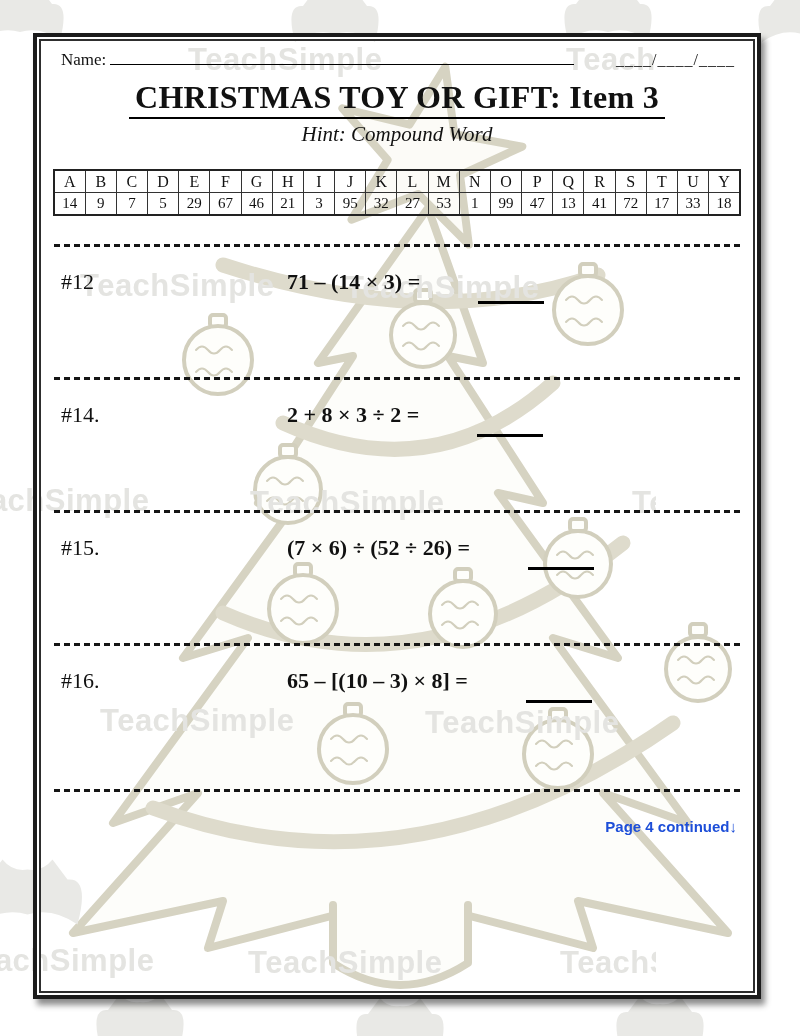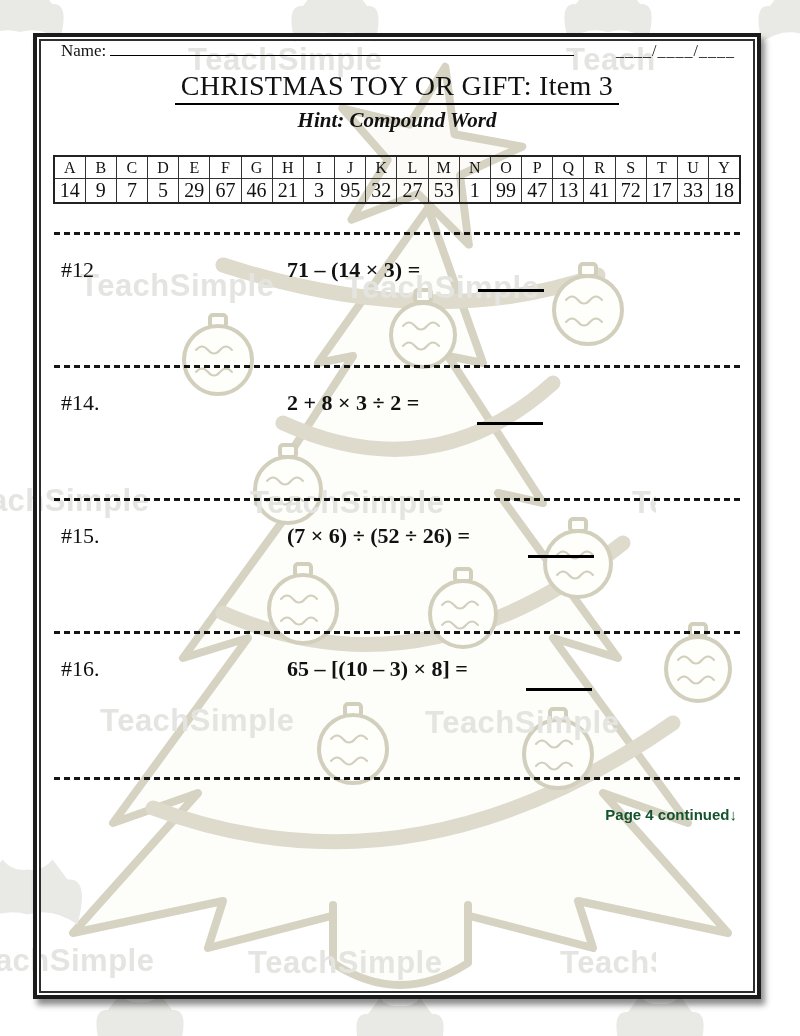--- a/index.html
+++ b/index.html
@@ -10,45 +10,45 @@
   .frame{position:absolute;left:33px;top:33px;width:728px;height:966px;box-sizing:border-box;
          border:4px solid #1b1b1b;z-index:6;pointer-events:none;
          box-shadow:inset 0 0 0 2px #ffffff, inset 0 0 0 4px #2e2e2e, 4px 6px 6px rgba(0,0,0,.45);}
   
   .tree-layer{position:absolute;left:33px;top:33px;width:728px;height:966px;z-index:2;pointer-events:none;overflow:hidden;}
   .owl-layer{position:absolute;left:0;top:0;width:800px;height:1036px;z-index:3;pointer-events:none;}
   .wm-layer{position:absolute;left:0;top:0;width:656px;height:1036px;z-index:4;pointer-events:none;overflow:hidden;}
   .wm{position:absolute;font-family:"Liberation Sans",sans-serif;font-weight:bold;font-size:31px;
       color:#e4e4e1;letter-spacing:.5px;white-space:nowrap;}
   
-  .content{position:absolute;left:41px;top:25px;width:712px;height:950px;z-index:5;
+  .content{position:absolute;left:41px;top:34px;width:712px;height:950px;z-index:5;
            box-sizing:border-box;padding:0 12px;}
   .name-row{display:flex;align-items:baseline;margin:12px 6px 0 8px;font-size:17px;}
   .name-line{flex:1;border-bottom:1.6px solid #000;margin:0 10px 0 4px;height:18px;}
   .date-slots{font-size:16px;letter-spacing:1px;margin-left:32px;}
   .title-wrap{text-align:center;margin-top:9px;}
-  .title{display:inline-block;font-weight:normal;font-size:28px;letter-spacing:.3px;
+  .title{display:inline-block;font-weight:bold;font-size:32px;letter-spacing:.3px;
          border-bottom:2.5px solid #000;padding:0 6px 1px 6px;text-align:right;}
-  .subtitle{text-align:center;font-weight:bold;font-style:italic;font-size:21px;margin-top:3px;}
+  .subtitle{text-align:center;font-weight:normal;font-style:italic;font-size:21px;margin-top:3px;}
   table.cipher{width:100%;border-collapse:collapse;table-layout:fixed;margin-top:22px;
                border:2px solid #222;}
   table.cipher td{border:1px solid #333;text-align:center;font-size:16px;height:21px;padding:0;}
-  table.cipher tr.vals td{font-size:20px;font-family:Liberation Serif, serif;}
+  table.cipher tr.vals td{font-size:15px;font-family:Liberation Serif, serif;}
   .sep{height:3px;background:repeating-linear-gradient(90deg,#151515 0 6px,transparent 6px 10px);margin:0 1px;}
   .problem{height:133px;}
   .problem .sep{margin-top:0;}
   .first-gap{height:28px;}
   .prob-row{display:flex;align-items:baseline;margin-top:22px;font-size:22px;}
   .prob-num{width:92px;margin-left:8px;flex:none;}
   .prob-eq{font-weight:bold;margin-left:134px;white-space:nowrap;}
   .blank{width:66px;border-bottom:3px solid #000;height:2px;margin-left:58px;
          position:relative;top:15px;flex:none;}
   .final-sep{margin-top:13px;}
   .footer-row{display:flex;justify-content:flex-end;margin-top:26px;margin-right:4px;}
-  .page-note{font-family:"Liberation Sans",sans-serif;font-weight:bold;font-size:15px;color:#14532d;}
+  .page-note{font-family:"Liberation Sans",sans-serif;font-weight:bold;font-size:15px;color:#1d4ed8;}
 </style>
 </head>
 <body>
 
 <div class="page">
 
   <div class="sheet-bg"></div>
 
   <div class="tree-layer">
     <svg width="728" height="966" viewBox="0 0 728 966">

